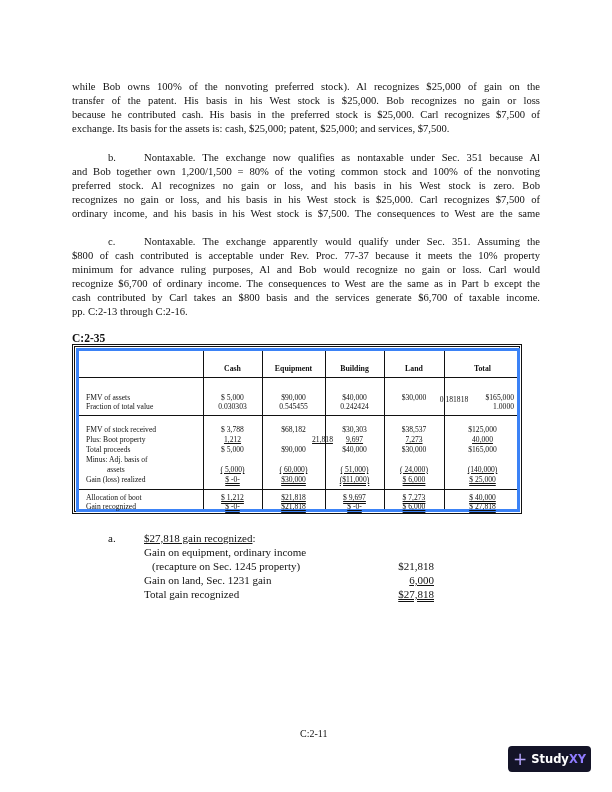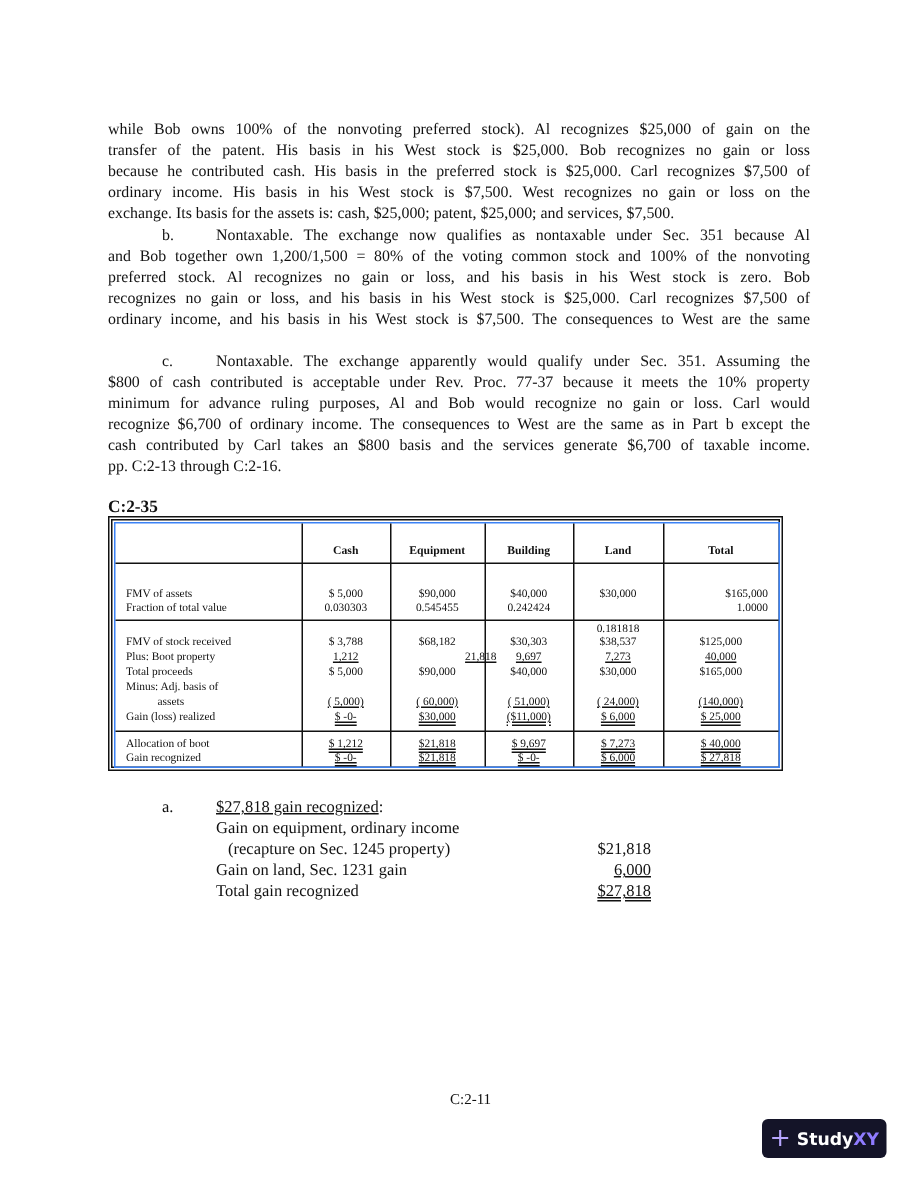--- a/index.html
+++ b/index.html
@@ -8,21 +8,21 @@
   .para { position: absolute; left: 72px; width: 468px; font-size: 10.6px; line-height: 14.1px;
           text-align: justify; }
   .para .line { display: block; text-align: justify; text-align-last: justify; white-space: nowrap; }
   .para .line.last { text-align-last: left; }
   .indent { display: inline-block; width: 36px; }
   .label-letter { display: inline-block; width: 36px; text-align: left; }
   .heading { position: absolute; left: 72px; top: 332px; font-weight: bold; font-size: 11.5px; }
   .tbl-wrap { position: absolute; left: 72px; top: 344px; width: 450px; height: 170px;
               border: 3px double #111; box-sizing: border-box; }
   .tbl { position: absolute; left: 1px; top: 1px; width: 444px; height: 164px;
-         border: 1px solid #3b82f6; box-sizing: border-box; text-decoration: underline; }
+         border: 3px solid #3b82f6; box-sizing: border-box; text-decoration: underline; }
   .col-line { position: absolute; top: 0; bottom: 0; width: 1px; background: #111; }
   .row-line { position: absolute; left: 0; right: 0; height: 1px; background: #111; }
   .cell { position: absolute; font-size: 7.6px; line-height: 9.6px; }
   .hdr { font-weight: bold; font-size: 7.8px; text-align: center; }
   .num { text-align: center; }
   .u { text-decoration: underline; }
   .uu { text-decoration: underline double; }
   .sub { position: absolute; font-size: 11px; line-height: 14px; }
   .sub .u1 { text-decoration: underline; }
   .footer { position: absolute; top: 728px; left: 288px; font-size: 10px; margin-left: 12px; }
@@ -32,21 +32,20 @@
   .badge .plus { color: #b7a6ff; font-size: 17px; font-weight: normal; margin-right: 4px; line-height: 1; }
   .badge .xy { color: #8f7bff; }
 </style>
 </head>
 <body>
 
 <div class="para" style="top:80px;">
   <span class="line">while Bob owns 100% of the nonvoting preferred stock).  Al recognizes $25,000 of gain on the</span>
   <span class="line">transfer of the patent.  His basis in his West stock is $25,000.  Bob recognizes no gain or loss</span>
   <span class="line">because he contributed cash.  His basis in the preferred stock is $25,000.  Carl recognizes $7,500 of</span>
-  <span class="line">ordinary income.  His basis in his West stock is $7,500.  West recognizes no gain or loss on the</span>
   <span class="line last">exchange.  Its basis for the assets is: cash, $25,000; patent, $25,000; and services, $7,500.</span>
 </div>
 
 <div class="para" style="top:150.5px;">
   <span class="line"><span class="indent"></span><span class="label-letter">b.</span><span>Nontaxable. The exchange now qualifies as nontaxable under Sec. 351 because Al</span></span>
   <span class="line">and Bob together own 1,200/1,500 = 80% of the voting common stock and 100% of the nonvoting</span>
   <span class="line">preferred stock.  Al recognizes no gain or loss, and his basis in his West stock is zero.  Bob</span>
   <span class="line">recognizes no gain or loss, and his basis in his West stock is $25,000.  Carl recognizes $7,500 of</span>
   <span class="line">ordinary income, and his basis in his West stock is $7,500.  The consequences to West are the same</span>
 </div>
@@ -84,21 +83,21 @@
     <div class="cell" style="left:7px;top:42px;">FMV of assets</div>
     <div class="cell" style="left:7px;top:51px;">Fraction of total value</div>
 
     <div class="cell num" style="left:124px;width:59px;top:42px;">$  5,000</div>
     <div class="cell num" style="left:124px;width:59px;top:51px;">0.030303</div>
     <div class="cell num" style="left:183px;width:63px;top:42px;">$90,000</div>
     <div class="cell num" style="left:183px;width:63px;top:51px;">0.545455</div>
     <div class="cell num" style="left:246px;width:59px;top:42px;">$40,000</div>
     <div class="cell num" style="left:246px;width:59px;top:51px;">0.242424</div>
     <div class="cell num" style="left:305px;width:60px;top:42px;">$30,000</div>
-    <div class="cell num" style="left:305px;width:60px;top:65px;">0.181818</div>
+    <div class="cell num" style="left:305px;width:60px;top:44px;padding-left:40px;">0.181818</div>
     <div class="cell" style="left:365px;width:70px;top:42px;text-align:right;">$165,000</div>
     <div class="cell" style="left:365px;width:70px;top:51px;text-align:right;">1.0000</div>
 
     <div class="cell" style="left:7px;top:74px;">FMV of stock received</div>
     <div class="cell" style="left:7px;top:84px;">Plus:  Boot property</div>
     <div class="cell" style="left:7px;top:94px;">Total proceeds</div>
     <div class="cell" style="left:7px;top:104px;">Minus:  Adj. basis of</div>
     <div class="cell" style="left:28px;top:114px;">assets</div>
     <div class="cell" style="left:7px;top:124px;">Gain (loss) realized</div>
 

